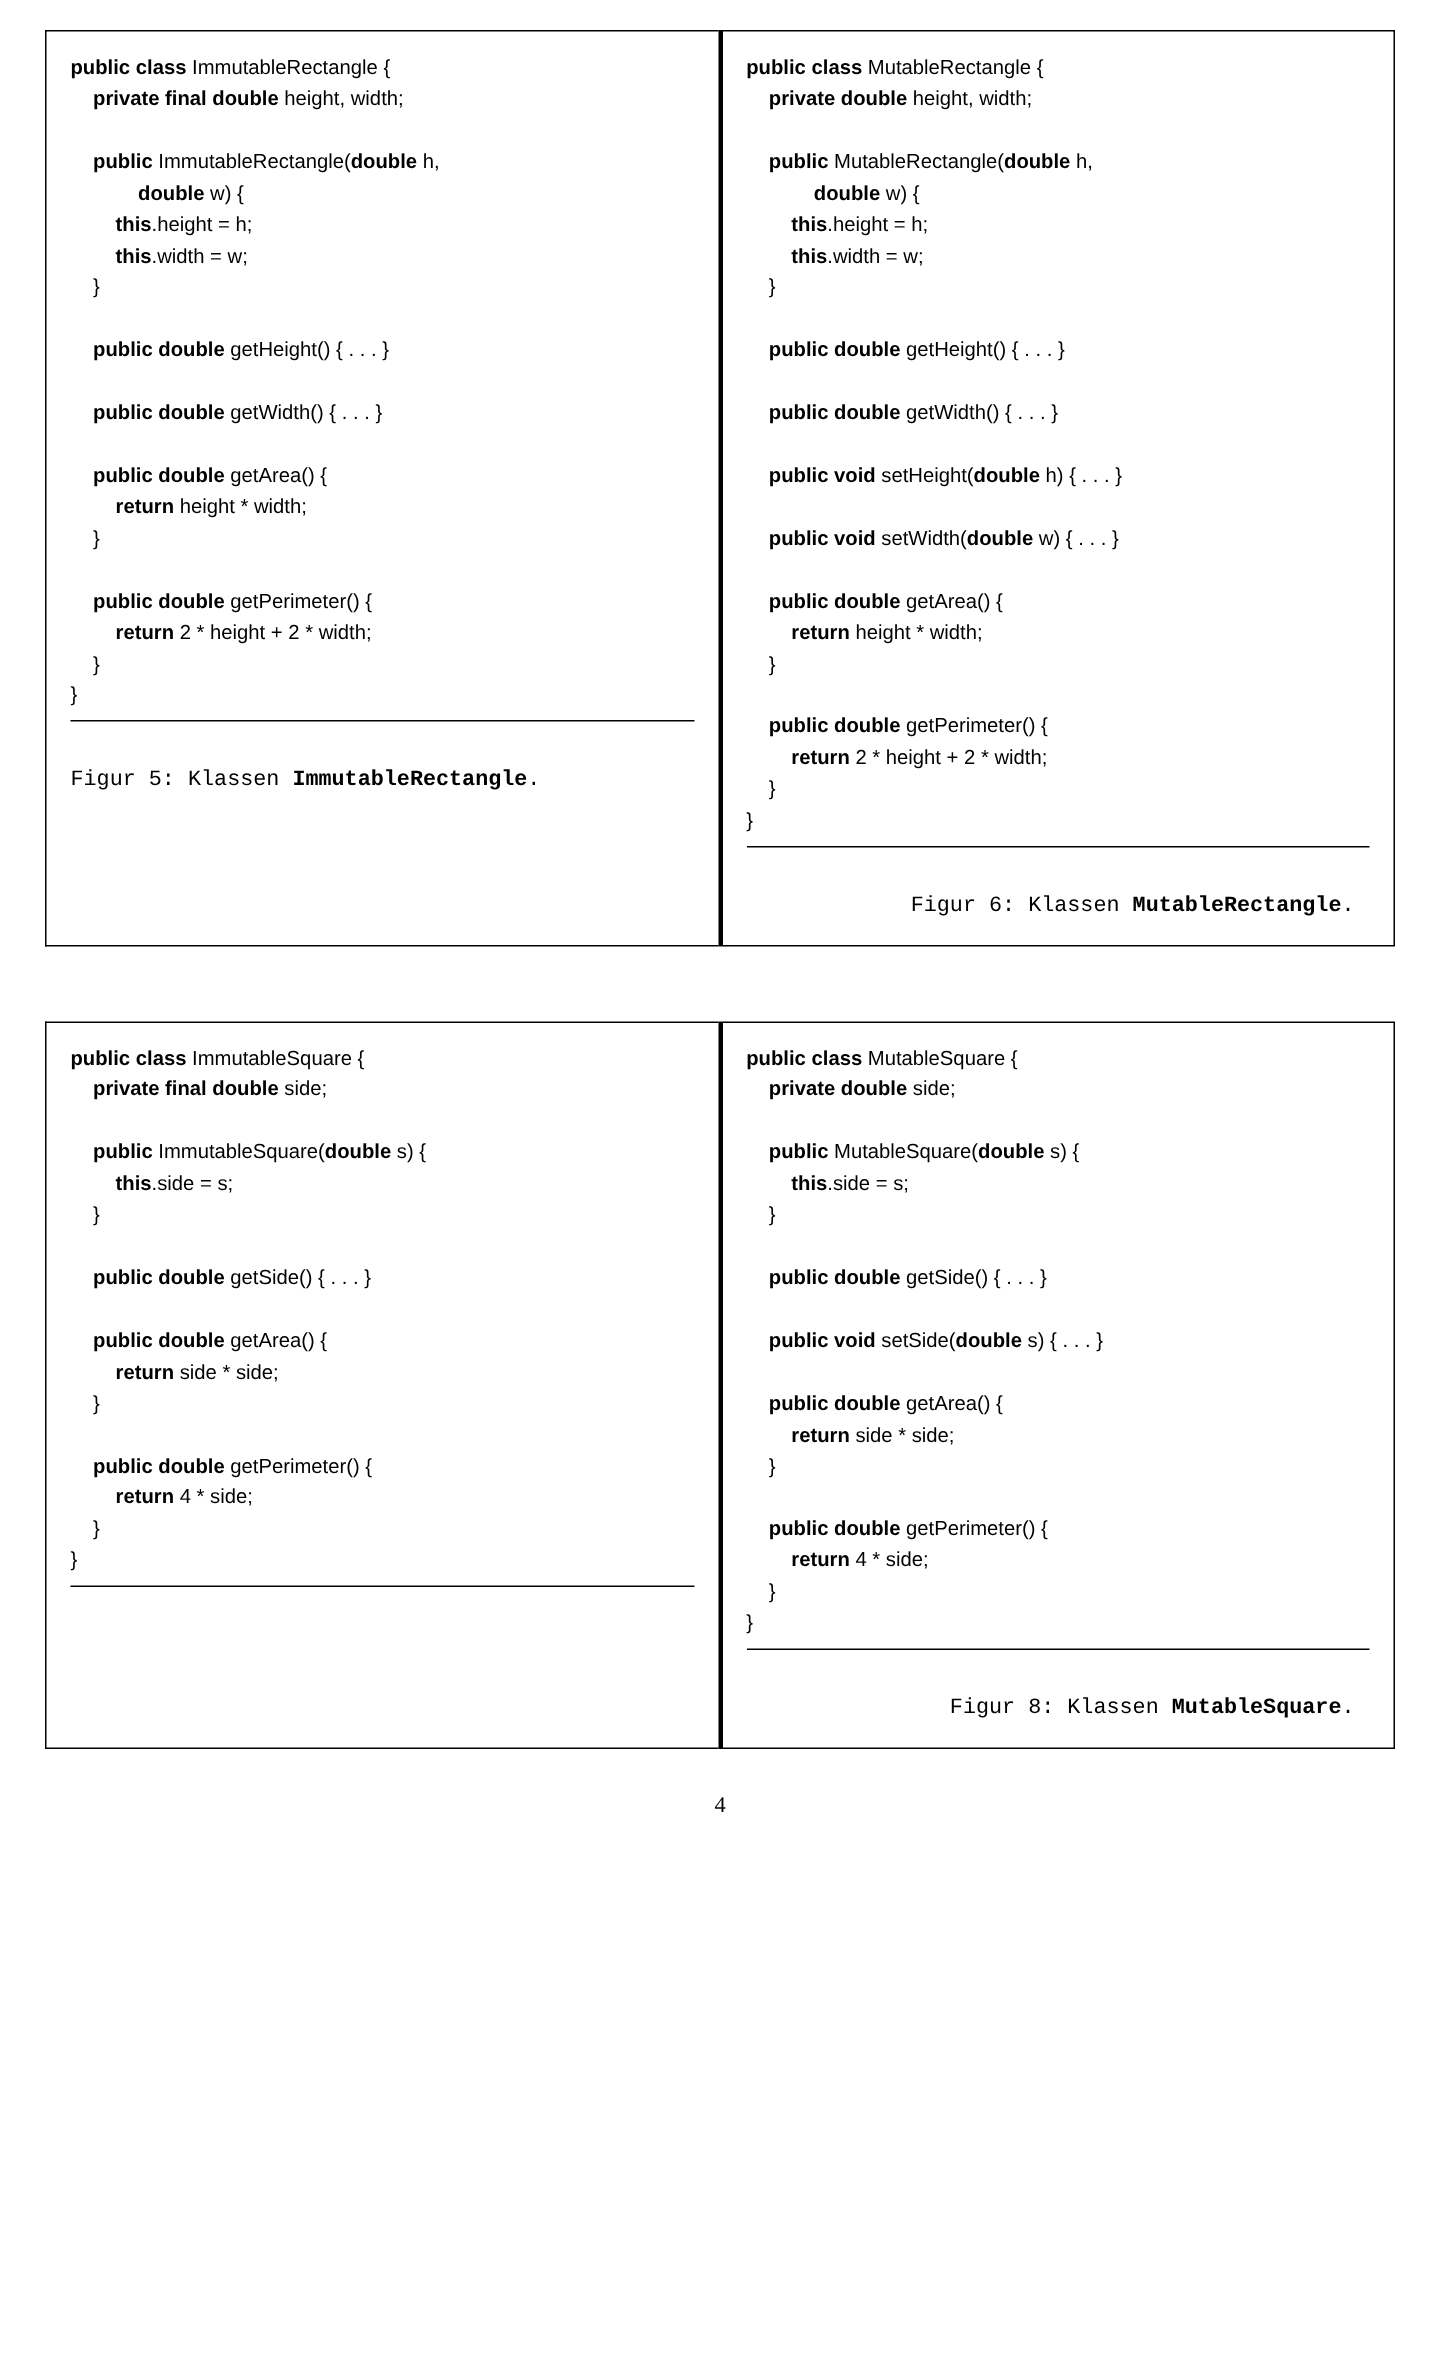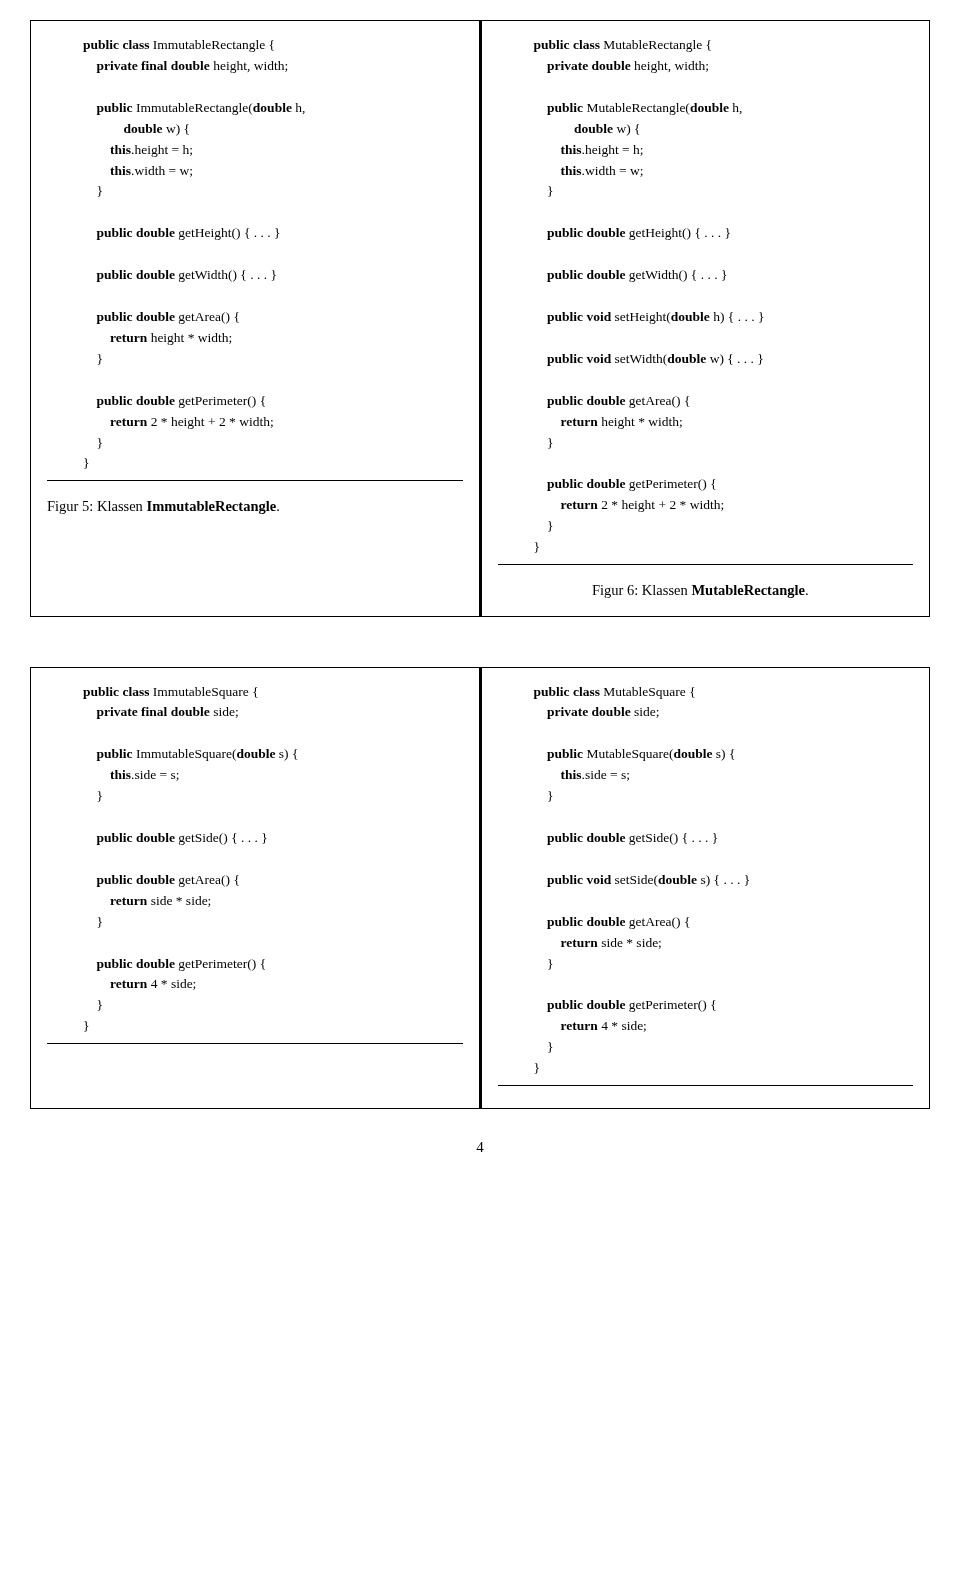--- a/index.html
+++ b/index.html
@@ -35,31 +35,30 @@
       margin-top: 30px;
     }
 
     .divider-line {
       border: none;
       border-top: 1px solid #000;
       margin: 6px 0 8px 0;
     }
 
     pre {
-      font-family: Liberation Serif, serif;
+      font-family: Liberation Sans, sans-serif;
       font-size: 13.5px;
       line-height: 1.55;
       white-space: pre;
-      margin-left: 36px;
     }
 
     .fig-label {
       font-size: 14.5px;
-      font-family: Liberation Serif, serif;
-      margin-top: 14px;
+      font-family: Liberation Mono, monospace;
+      margin-top: 28px;
     }
 
     .top-panels {
       display: flex;
       flex-direction: row;
       width: 100%;
     }
 
     .panel {
       flex: 1;
@@ -133,21 +132,21 @@
 
     <span class="code-kw">public double</span> getArea() {
         <span class="code-kw">return</span> height * width;
     }
 
     <span class="code-kw">public double</span> getPerimeter() {
         <span class="code-kw">return</span> 2 * height + 2 * width;
     }
 }</pre>
       <hr class="divider-line">
-      <div class="fig-label" style="text-align: center; padding-right:10px;">
+      <div class="fig-label" style="text-align: right; padding-right:10px;">
         Figur 6: Klassen <strong>MutableRectangle</strong>.
       </div>
     </div>
   </div>
 
   <div style="height: 50px;"></div>
 
   <div class="top-panels">
 
     <div class="panel panel-left">
@@ -185,18 +184,21 @@
 
     <span class="code-kw">public double</span> getArea() {
         <span class="code-kw">return</span> side * side;
     }
 
     <span class="code-kw">public double</span> getPerimeter() {
         <span class="code-kw">return</span> 4 * side;
     }
 }</pre>
       <hr class="divider-line">
+      <div class="fig-label" style="text-align: right; padding-right:10px;">
+        Figur 8: Klassen <strong>MutableSquare</strong>.
+      </div>
     </div>
   </div>
 
   <div class="page-number">4</div>
 
 </div>
 
 </body></html>

